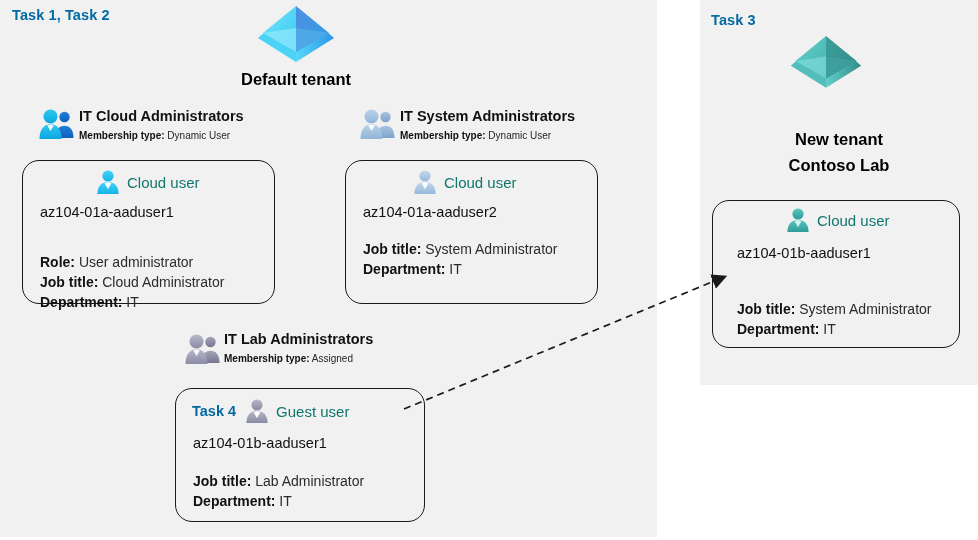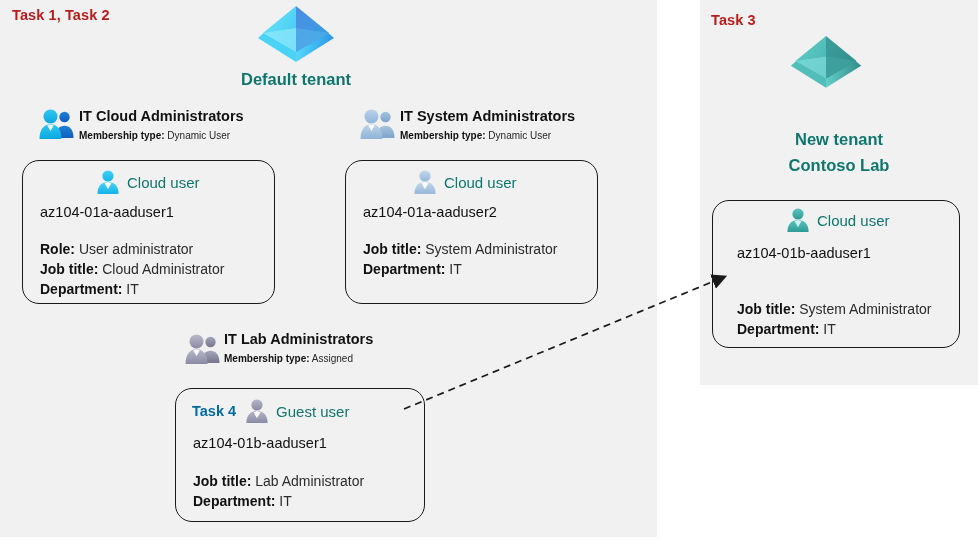--- a/index.html
+++ b/index.html
@@ -17,32 +17,32 @@
   }
   .panel {
     position: absolute;
     background: #f1f1f1;
   }
   #panel-left  { left: 0px;   top: 0px; width: 657px; height: 537px; }
   #panel-right { left: 700px; top: 0px; width: 278px; height: 385px; }
 
   .task-label {
     position: absolute;
-    color: #b91c1c;
+    color: #0369a1;
     font-weight: bold;
     font-size: 14.5px;
     letter-spacing: 0.1px;
     white-space: nowrap;
   }
 
   .tenant-title {
     position: absolute;
     font-weight: bold;
     font-size: 16.5px;
-    color: #0f766e;
+    color: #000000;
     white-space: nowrap;
     text-align: center;
   }
 
   
   .tenant-icon { position: absolute; }
   .tenant-icon svg { display: block; }
 
   
   .group-icon { position: absolute; }
@@ -223,21 +223,21 @@
             </linearGradient>
           </defs>
           <circle cx="13" cy="7" r="5.6" fill="url(#u1)"></circle>
           <path d="M2.4 25 C2.4 16.6 7.2 13 13 13 C18.8 13 23.6 16.6 23.6 25 Z" fill="url(#u1)"></path>
           <polygon points="13,13.1 9.6,14.2 13,20.2 16.4,14.2" fill="#ffffff" opacity="0.95"></polygon>
         </svg>
       </span>
       <span class="ch-type">Cloud user</span>
     </div>
     <div class="card-username" style="left:17px; top:43px;">az104-01a-aaduser1</div>
-    <div class="card-props" style="left:17px; top:78px;">
+    <div class="card-props" style="left:17px; top:91px;">
       <div class="prop">
         <b>Role:</b>
         <span>User administrator</span>
       </div>
       <div class="prop">
         <b>Job title:</b>
         <span>Cloud Administrator</span>
       </div>
       <div class="prop">
         <b>Department:</b>

